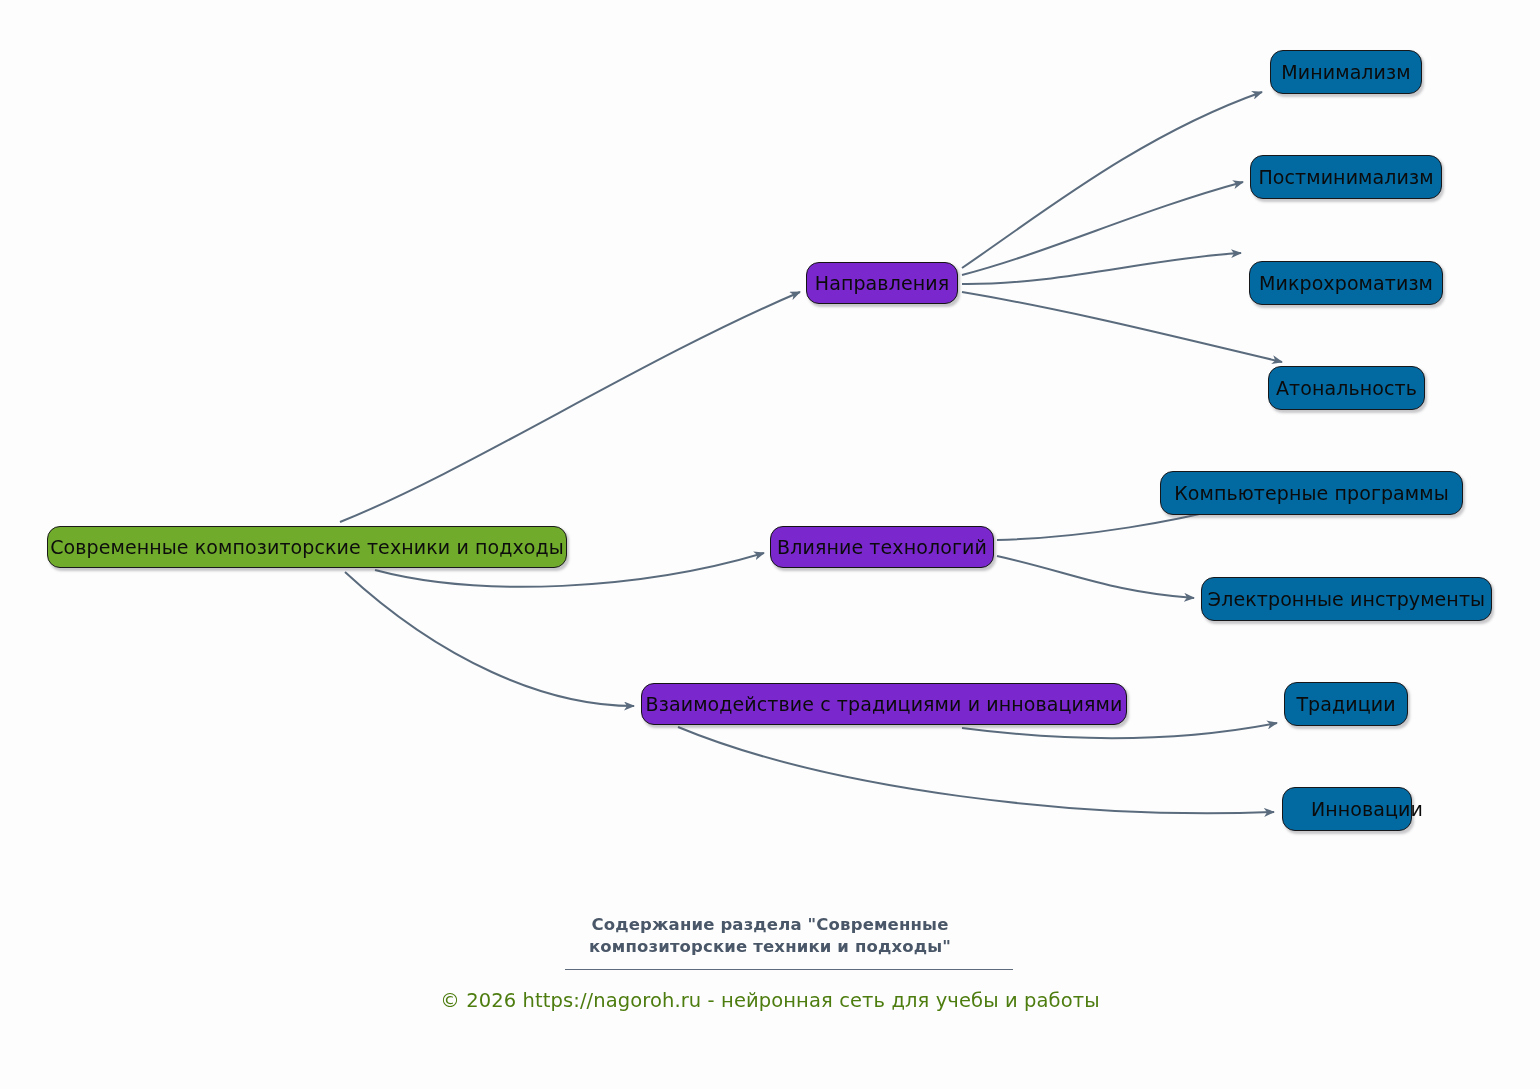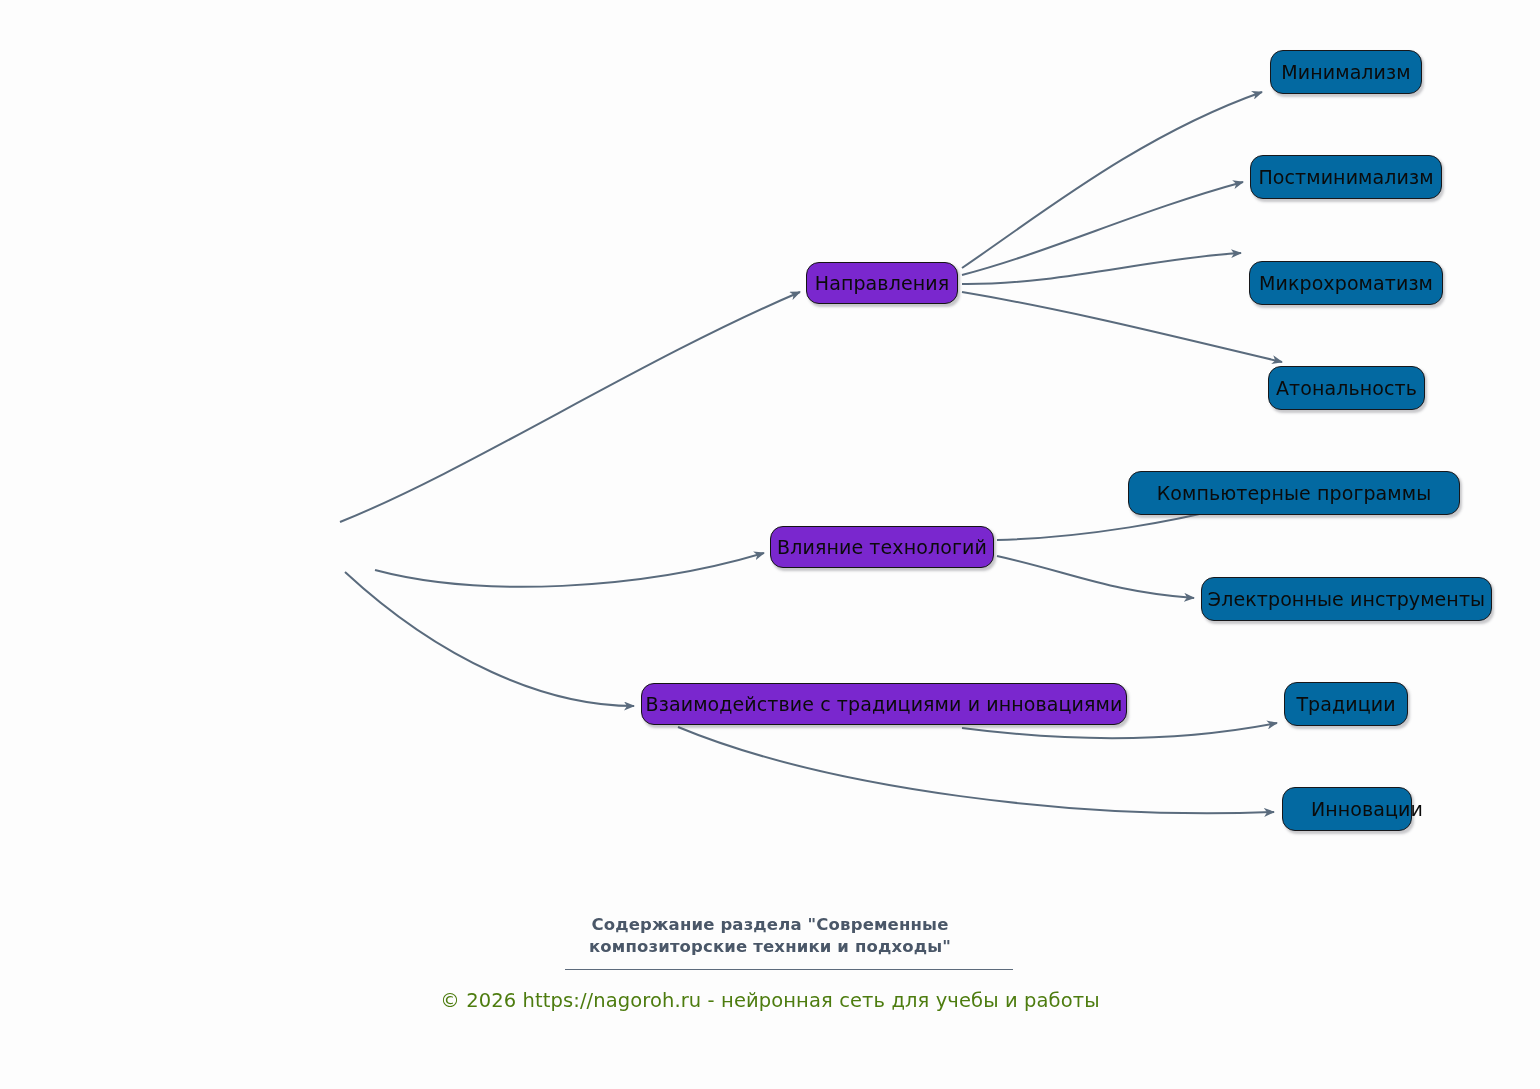--- a/index.html
+++ b/index.html
@@ -111,20 +111,23 @@
       <path d="M 962,292 C 1070,310 1180,338 1282,362"></path>
 
       <path d="M 997,540 C 1080,538 1180,522 1258,499"></path>
       <path d="M 997,556 C 1070,572 1110,592 1194,598"></path>
 
       <path d="M 962,728 C 1070,742 1180,742 1277,723"></path>
       <path d="M 678,727 C 830,790 1080,820 1274,812"></path>
     </g>
   </svg>
 
+  <div class="node node-root" style="left:47px; top:526px; width:520px; height:42px;">
+    <span>Современные композиторские техники и подходы</span>
+  </div>
 
   <div class="node node-branch" style="left:806px; top:262px; width:152px; height:42px;">
     <span>Направления</span>
   </div>
 
   <div class="node node-branch" style="left:770px; top:526px; width:224px; height:42px;">
     <span>Влияние технологий</span>
   </div>
 
   <div class="node node-branch" style="left:641px; top:683px; width:486px; height:42px;">
@@ -140,21 +143,21 @@
   </div>
 
   <div class="node node-leaf" style="left:1249px; top:261px; width:194px; height:44px;">
     <span>Микрохроматизм</span>
   </div>
 
   <div class="node node-leaf" style="left:1268px; top:366px; width:157px; height:44px;">
     <span>Атональность</span>
   </div>
 
-  <div class="node node-leaf" style="left:1128px; top:471px; width:332px; height:44px;">
+  <div class="node node-leaf" style="left:1160px; top:471px; width:303px; height:44px;">
     <span>Компьютерные программы</span>
   </div>
 
   <div class="node node-leaf" style="left:1201px; top:577px; width:291px; height:44px;">
     <span>Электронные инструменты</span>
   </div>
 
   <div class="node node-leaf" style="left:1284px; top:682px; width:124px; height:44px;">
     <span>Традиции</span>
   </div>

